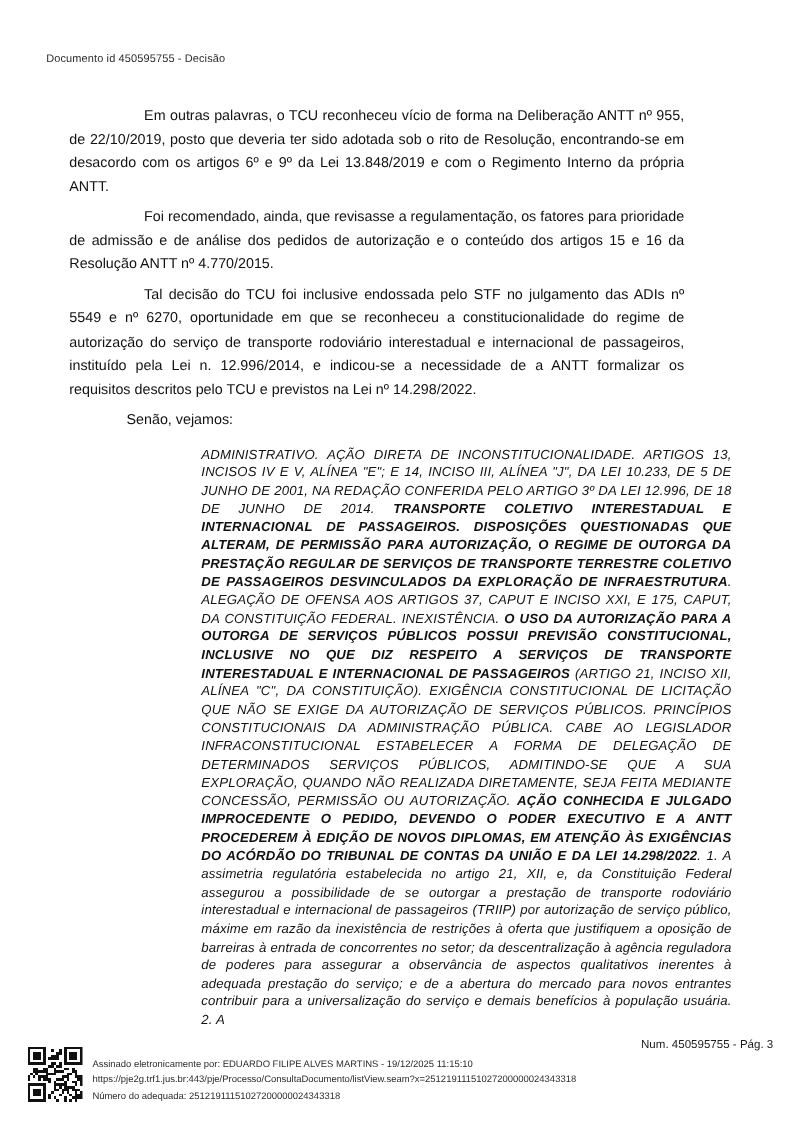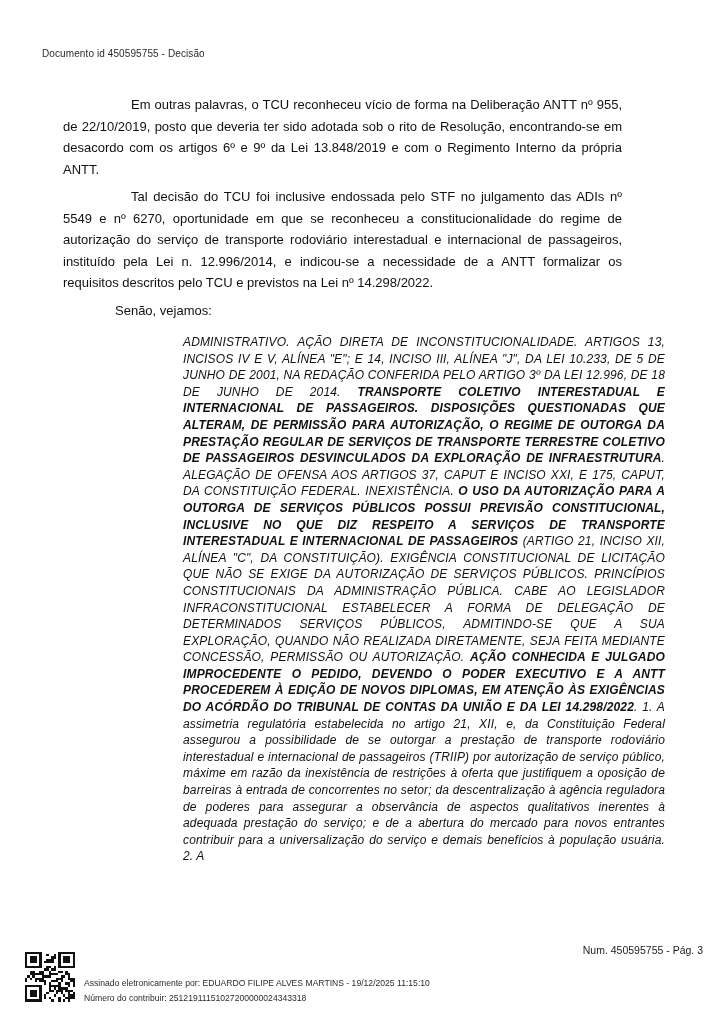--- a/index.html
+++ b/index.html
@@ -31,21 +31,21 @@
   }
   .citation{
     margin:0 0 0 136px;width:482px;
     font-size:12px;line-height:16.6px;
     font-style:italic;text-align:justify;
     letter-spacing:.15px;color:#111;
   }
   .citation .seg-bold{font-weight:bold;}
   .footer{
     position:absolute;left:25px;top:948px;
-    display:flex;align-items:flex-end;gap:9px;
+    display:flex;align-items:center;gap:9px;
   }
   .qr{width:50px;height:57px;flex:0 0 auto;}
   .stamp{
     padding-top:10px;
     font-size:8.6px;line-height:14.5px;color:#2b2b2b;
     white-space:nowrap;
   }
   .page-num{
     position:absolute;right:22px;top:944px;
     font-size:10.5px;color:#1c1c1c;
@@ -53,20 +53,21 @@
 </style>
 </head>
 <body>
 
 <div class="page">
 
   <div class="doc-header">Documento id 450595755 - Decisão</div>
 
   <div class="content">
     <p>Em outras palavras, o TCU reconheceu vício de forma na Deliberação ANTT nº 955, de 22/10/2019, posto que deveria ter sido adotada sob o rito de Resolução, encontrando-se em desacordo com os artigos 6º e 9º da Lei 13.848/2019 e com o Regimento Interno da própria ANTT.</p>
+    <p>Foi recomendado, ainda, que revisasse a regulamentação, os fatores para prioridade de admissão e de análise dos pedidos de autorização e o conteúdo dos artigos 15 e 16 da Resolução ANTT nº 4.770/2015.</p>
     <p>Tal decisão do TCU foi inclusive endossada pelo STF no julgamento das ADIs nº 5549 e nº 6270, oportunidade em que se reconheceu a constitucionalidade do regime de autorização do serviço de transporte rodoviário interestadual e internacional de passageiros, instituído pela Lei n. 12.996/2014, e indicou-se a necessidade de a ANTT formalizar os requisitos descritos pelo TCU e previstos na Lei nº 14.298/2022.</p>
     <p class="lead-in">Senão, vejamos:</p>
 
     <div class="citation"><span class="seg-normal">ADMINISTRATIVO. AÇÃO DIRETA DE INCONSTITUCIONALIDADE. ARTIGOS 13, INCISOS IV E V, ALÍNEA "E"; E 14, INCISO III, ALÍNEA "J", DA LEI 10.233, DE 5 DE JUNHO DE 2001, NA REDAÇÃO CONFERIDA PELO ARTIGO 3º DA LEI 12.996, DE 18 DE JUNHO DE 2014. </span><span class="seg-bold">TRANSPORTE COLETIVO INTERESTADUAL E INTERNACIONAL DE PASSAGEIROS. DISPOSIÇÕES QUESTIONADAS QUE ALTERAM, DE PERMISSÃO PARA AUTORIZAÇÃO, O REGIME DE OUTORGA DA PRESTAÇÃO REGULAR DE SERVIÇOS DE TRANSPORTE TERRESTRE COLETIVO DE PASSAGEIROS DESVINCULADOS DA EXPLORAÇÃO DE INFRAESTRUTURA</span><span class="seg-normal">. ALEGAÇÃO DE OFENSA AOS ARTIGOS 37, CAPUT E INCISO XXI, E 175, CAPUT, DA CONSTITUIÇÃO FEDERAL. INEXISTÊNCIA. </span><span class="seg-bold">O USO DA AUTORIZAÇÃO PARA A OUTORGA DE SERVIÇOS PÚBLICOS POSSUI PREVISÃO CONSTITUCIONAL, INCLUSIVE NO QUE DIZ RESPEITO A SERVIÇOS DE TRANSPORTE INTERESTADUAL E INTERNACIONAL DE PASSAGEIROS</span><span class="seg-normal"> (ARTIGO 21, INCISO XII, ALÍNEA "C", DA CONSTITUIÇÃO). EXIGÊNCIA CONSTITUCIONAL DE LICITAÇÃO QUE NÃO SE EXIGE DA AUTORIZAÇÃO DE SERVIÇOS PÚBLICOS. PRINCÍPIOS CONSTITUCIONAIS DA ADMINISTRAÇÃO PÚBLICA. CABE AO LEGISLADOR INFRACONSTITUCIONAL ESTABELECER A FORMA DE DELEGAÇÃO DE DETERMINADOS SERVIÇOS PÚBLICOS, ADMITINDO-SE QUE A SUA EXPLORAÇÃO, QUANDO NÃO REALIZADA DIRETAMENTE, SEJA FEITA MEDIANTE CONCESSÃO, PERMISSÃO OU AUTORIZAÇÃO. </span><span class="seg-bold">AÇÃO CONHECIDA E JULGADO IMPROCEDENTE O PEDIDO, DEVENDO O PODER EXECUTIVO E A ANTT PROCEDEREM À EDIÇÃO DE NOVOS DIPLOMAS, EM ATENÇÃO ÀS EXIGÊNCIAS DO ACÓRDÃO DO TRIBUNAL DE CONTAS DA UNIÃO E DA LEI 14.298/2022</span><span class="seg-normal">. 1. A assimetria regulatória estabelecida no artigo 21, XII, e, da Constituição Federal assegurou a possibilidade de se outorgar a prestação de transporte rodoviário interestadual e internacional de passageiros (TRIIP) por autorização de serviço público, máxime em razão da inexistência de restrições à oferta que justifiquem a oposição de barreiras à entrada de concorrentes no setor; da descentralização à agência reguladora de poderes para assegurar a observância de aspectos qualitativos inerentes à adequada prestação do serviço; e de a abertura do mercado para novos entrantes contribuir para a universalização do serviço e demais benefícios à população usuária. 2. A</span></div>
   </div>
 
   <div class="footer">
     <svg class="qr" viewBox="0 0 21 21" shape-rendering="crispEdges">
         <rect x="0" y="0" width="21" height="21" fill="#fff"></rect>
         <rect x="0" y="0" width="1" height="1" fill="#111"></rect>
@@ -283,19 +284,20 @@
         <rect x="4" y="20" width="1" height="1" fill="#111"></rect>
         <rect x="5" y="20" width="1" height="1" fill="#111"></rect>
         <rect x="6" y="20" width="1" height="1" fill="#111"></rect>
         <rect x="11" y="20" width="1" height="1" fill="#111"></rect>
         <rect x="14" y="20" width="1" height="1" fill="#111"></rect>
         <rect x="16" y="20" width="1" height="1" fill="#111"></rect>
         <rect x="18" y="20" width="1" height="1" fill="#111"></rect>
       </svg>
     <div class="stamp">
       <div>Assinado eletronicamente por: EDUARDO FILIPE ALVES MARTINS - 19/12/2025 11:15:10</div>
-      <div>Número do contribuir: 25121911151027200000024343318</div>
+      <div>https://pje2g.trf1.jus.br:443/pje/Processo/ConsultaDocumento/listView.seam?x=25121911151027200000024343318</div>
+      <div>Número do adequada: 25121911151027200000024343318</div>
     </div>
   </div>
 
   <div class="page-num">Num. 450595755 - Pág. 3</div>
 
 </div>
 
 </body></html>

